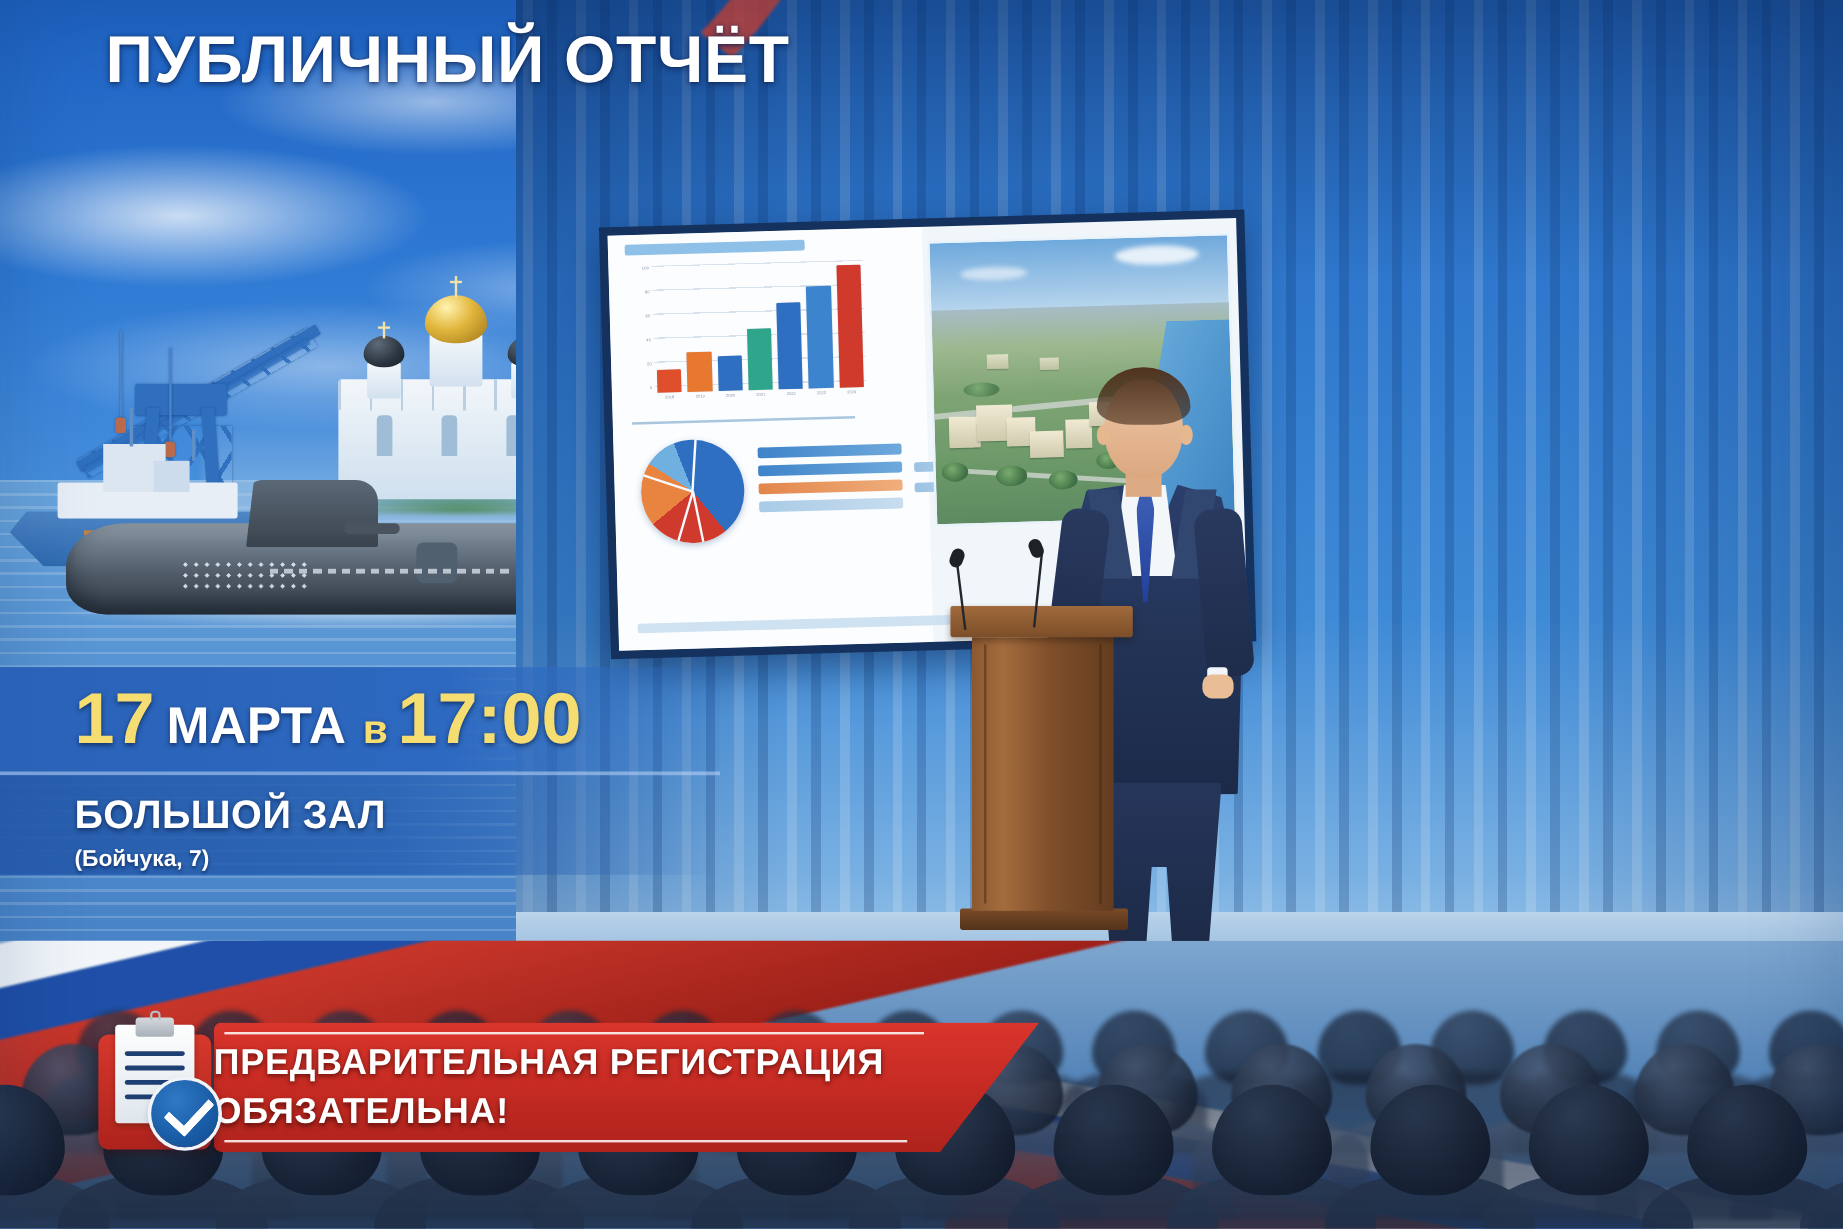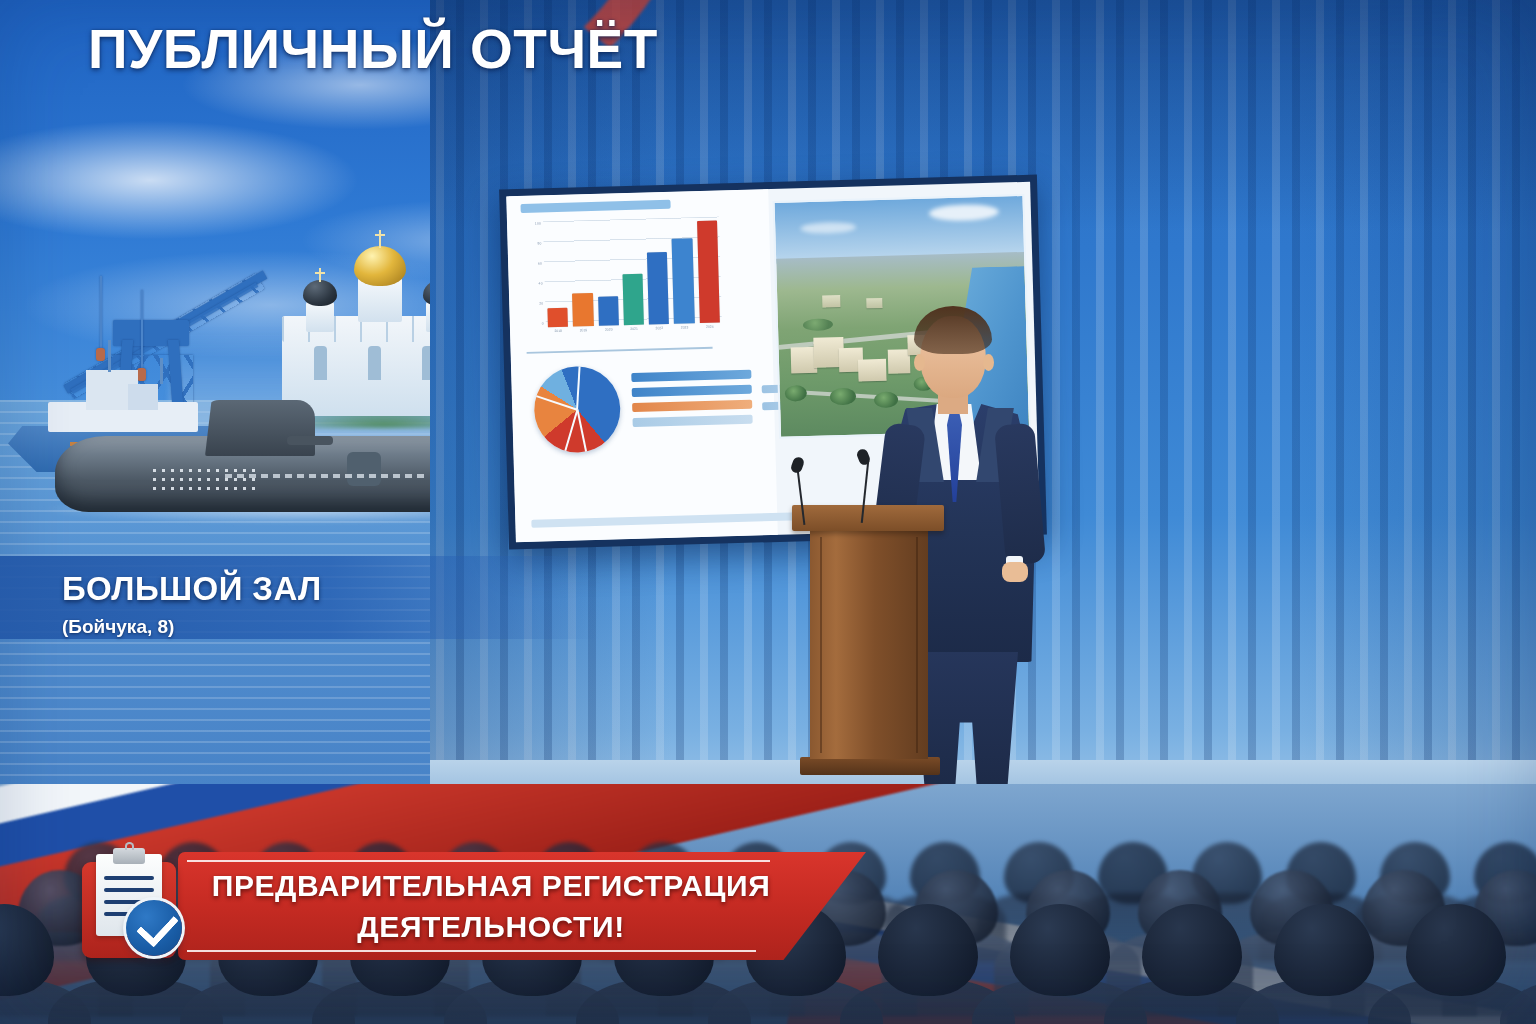--- a/index.html
+++ b/index.html
@@ -313,21 +313,21 @@
     clip-path:polygon(0 0, 100% 0, 88% 100%, 0 100%);
     border-radius:7px 0 0 7px;
     box-shadow:0 5px 16px rgba(60,10,8,.45);
   }
   .regbanner:before{
     content:"";position:absolute;left:9px;right:14%;top:8px;height:2px;background:rgba(255,255,255,.85);
   }
   .regbanner:after{
     content:"";position:absolute;left:9px;right:16%;bottom:8px;height:2px;background:rgba(255,255,255,.85);
   }
-  .regtext{position:absolute;left:0;right:9%;top:17px;text-align:center;}
+  .regtext{position:absolute;left:0;right:9%;top:17px;}
   .rt1{font-size:30px;font-weight:bold;color:#fff;letter-spacing:.6px;
     text-shadow:0 2px 4px rgba(70,10,8,.8);}
   .rt2{margin-top:7px;font-size:30px;font-weight:bold;color:#fff;letter-spacing:.6px;
     text-shadow:0 2px 4px rgba(70,10,8,.8);}
 
   .clipicon{position:absolute;left:0;top:-4px;width:126px;height:120px;z-index:46;}
   .cl-board{position:absolute;left:16px;top:14px;width:94px;height:96px;border-radius:9px;
     background:linear-gradient(to bottom,#d6382c,#ad231c);
     box-shadow:0 3px 7px rgba(50,10,8,.45);}
   .cl-paper{position:absolute;left:30px;top:6px;width:66px;height:82px;border-radius:3px;
@@ -667,33 +667,41 @@
         <div class="head" style="left: 1406px; top: 120px; width: 100px; height: 92px; background: radial-gradient(at 38% 26%, rgb(40, 54, 77), rgb(18, 27, 43) 85%); opacity: 1; filter: blur(0px);"></div>
         <div class="shoulder" style="left: 1500px; top: 195.44px; width: 175px; height: 101.2px; background: linear-gradient(rgb(43, 58, 82), rgba(23, 34, 51, 0.6)); opacity: 1; filter: blur(0.5px);"></div>
       </div>
   </div>
 
   <div class="titleblock">
     <div class="t1">ПУБЛИЧНЫЙ ОТЧЁТ</div>
   </div>
 
   <div class="dateblock">
+    <div class="dateband">
+      <div class="dateline">
+        <span class="d-num">17</span>
+        <span class="d-mon">МАРТА</span>
+        <span class="d-v">в</span>
+        <span class="d-time">17:00</span>
+      </div>
+    </div>
     <div class="placeband">
       <div class="p1">БОЛЬШОЙ ЗАЛ</div>
       <div class="p2">
-        <div>(Бойчука, 8)</div>
+        <div>(Бойчука, 7)</div>
       </div>
     </div>
   </div>
 
   <div class="regwrap">
     <div class="regbanner">
       <div class="regtext">
         <div class="rt1">ПРЕДВАРИТЕЛЬНАЯ РЕГИСТРАЦИЯ</div>
-        <div class="rt2">ДЕЯТЕЛЬНОСТИ!</div>
+        <div class="rt2">ОБЯЗАТЕЛЬНА!</div>
       </div>
     </div>
     <div class="clipicon">
       <div class="cl-board"></div>
       <div class="cl-paper"></div>
       <div class="cl-line" style="top:28px;width:50px;"></div>
       <div class="cl-line" style="top:40px;width:50px;"></div>
       <div class="cl-line" style="top:52px;width:44px;"></div>
       <div class="cl-line" style="top:64px;width:36px;"></div>
       <div class="cl-clip"></div>

